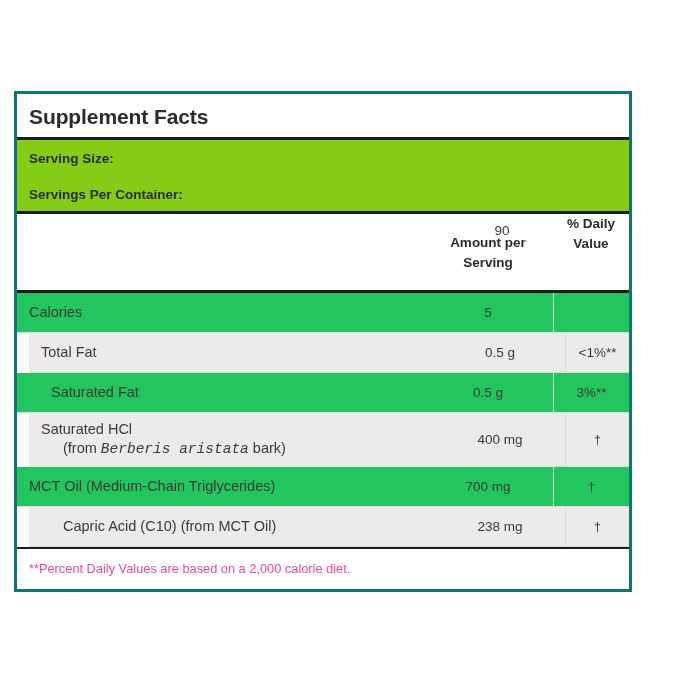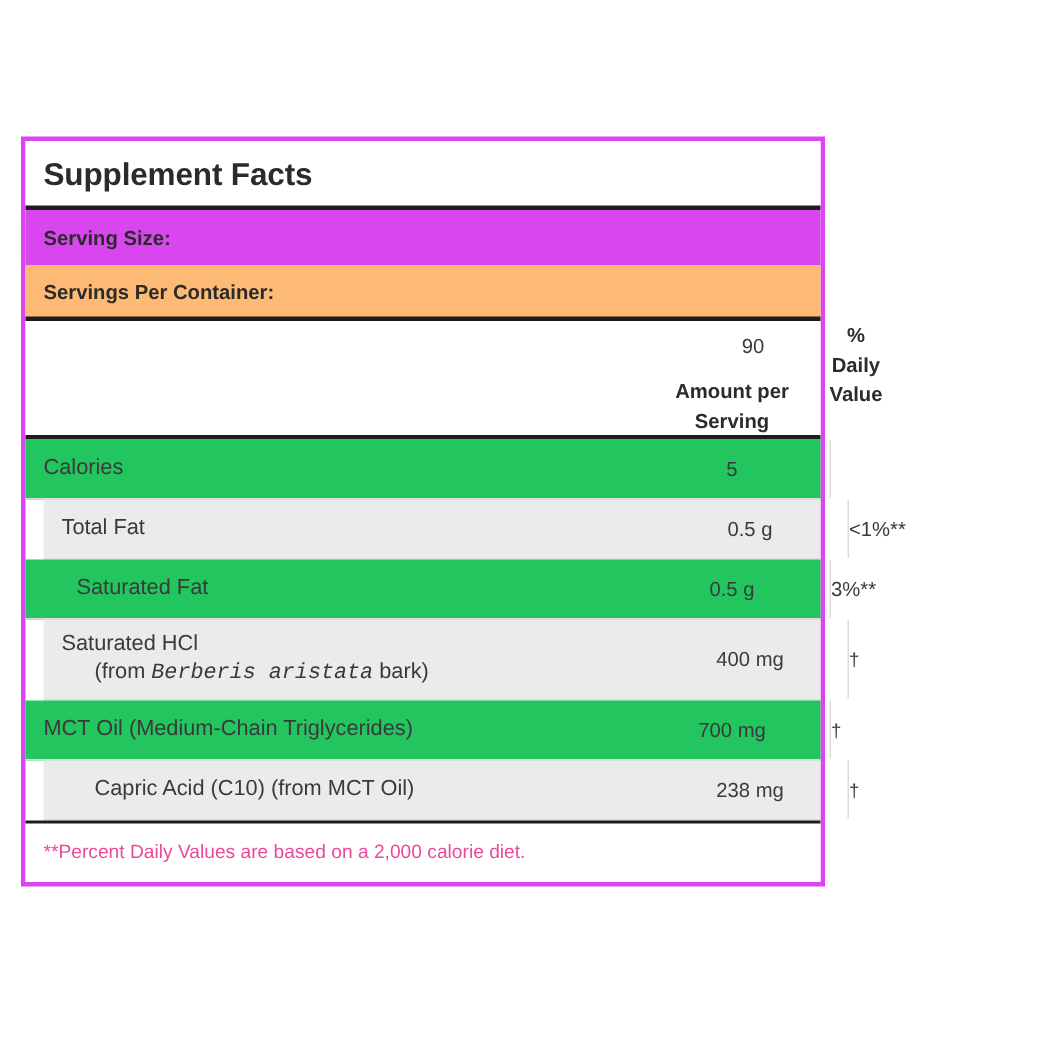--- a/index.html
+++ b/index.html
@@ -15,46 +15,46 @@
   #page {
     position: relative;
     width: 700px;
     height: 700px;
     background: #ffffff;
   }
   .panel {
     position: absolute;
     left: 14px;
     top: 91px;
-    width: 536px;
-    border: 3px solid #d946ef;
+    width: 618px;
+    border: 3px solid #0f766e;
     background: #ffffff;
   }
   
   .title-row {
     padding: 11px 12px 9px 12px;
     background: #ffffff;
     border-bottom: 3px solid #1c1c1c;
   }
   .title-text {
     font-size: 21px;
     font-weight: bold;
     color: #2b2b2b;
     letter-spacing: -0.1px;
     line-height: 1.1;
   }
   
   .serving-row {
     display: flex;
     align-items: center;
     height: 37px;
-    background: #d946ef;
+    background: #84cc16;
     padding: 0 12px;
   }
-  .serving-row.alt { background: #fdba74; }
+  .serving-row.alt { background: #84cc16; }
   .serving-row.bordered { border-bottom: 3px solid #1c1c1c; }
   .serving-label {
     font-size: 13.5px;
     font-weight: bold;
     color: #2b2b2b;
     flex: 0 0 auto;
   }
   .serving-wrap { position: relative; }
   .serving-value-holder {
     position: absolute;
@@ -74,21 +74,21 @@
     border-bottom: 3px solid #1c1c1c;
     height: 79px;
   }
   .colhead .ch-name { flex: 0 0 406px; }
   .colhead .ch-amount {
     flex: 0 0 130px;
     display: flex;
     align-items: flex-end;
     justify-content: center;
     text-align: center;
-    padding-bottom: 0;
+    padding-bottom: 18px;
   }
   .colhead .ch-dv {
     flex: 1 1 auto;
     display: flex;
     justify-content: center;
     text-align: center;
     padding-bottom: 9px;
   }
   .ch-text {
     font-size: 13.5px;

